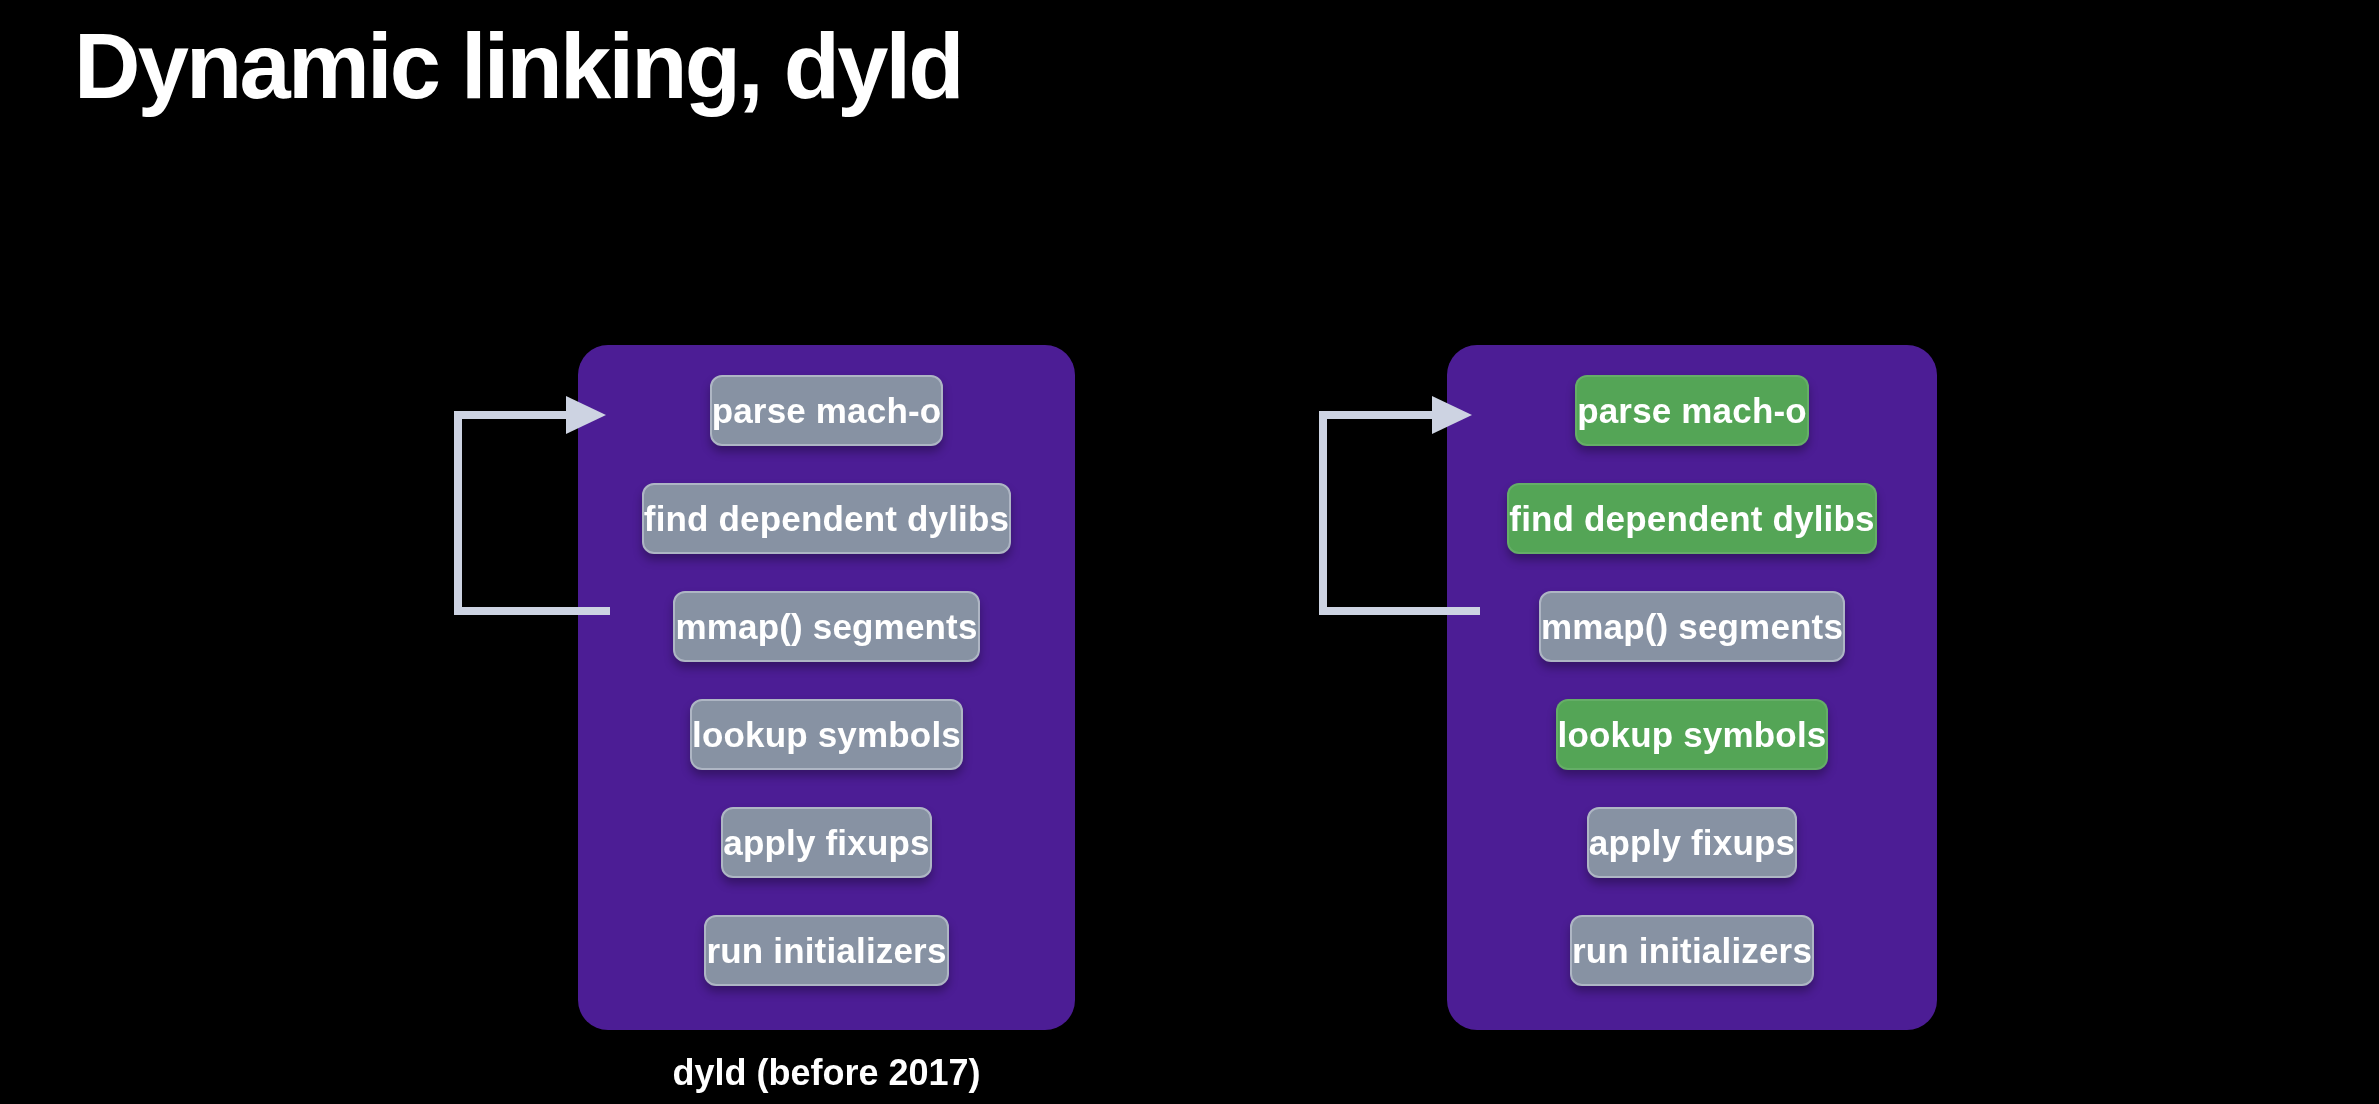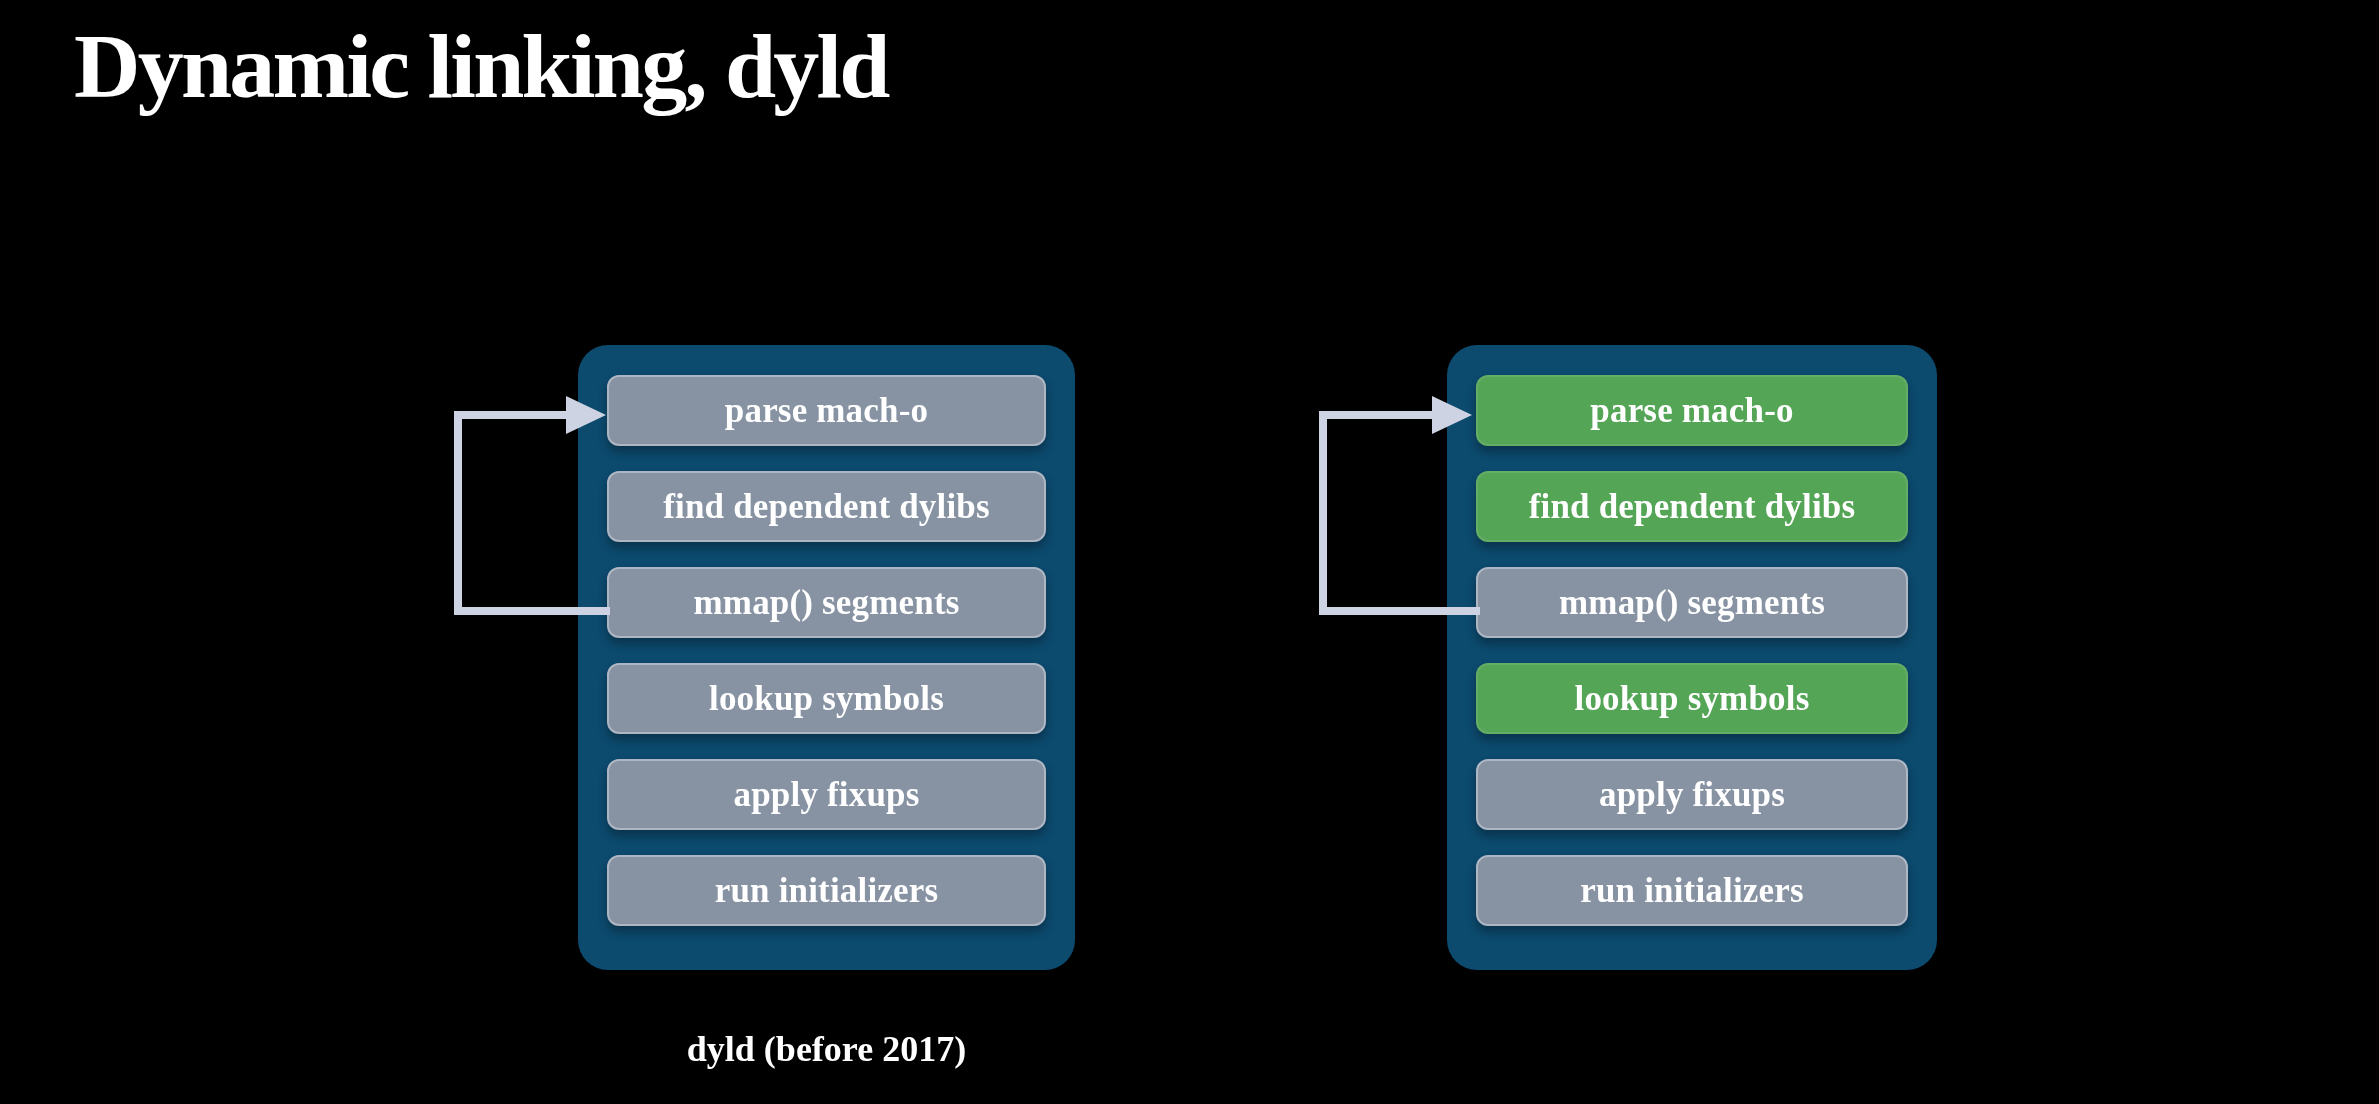--- a/index.html
+++ b/index.html
@@ -7,45 +7,46 @@
     padding: 0;
     background: #000;
   }
   * { box-sizing: border-box; }
   .slide {
     position: relative;
     width: 1954px;
     height: 1104px;
     background: #000000;
     overflow: hidden;
-    font-family: Liberation Serif, serif;
+    font-family: Liberation Sans, sans-serif;
     color: #ffffff;
   }
   .slide-title {
     position: absolute;
     left: 74px;
     top: 14px;
     margin: 0;
     font-size: 92px;
     font-weight: 700;
     letter-spacing: -0.03em;
     line-height: 1.15;
     color: #ffffff;
     white-space: nowrap;
   }
   .panel {
     position: absolute;
     top: 345px;
-    background: #0c4a6e;
+    background: #4c1d95;
     border-radius: 30px;
     padding: 30px 29px 44px 29px;
     display: flex;
     flex-direction: column;
-    gap: 25px;
+    gap: 37px;
     box-shadow: 0 10px 24px rgba(0,0,0,0.45);
+    align-items: center;
   }
   .panel.before { left: 578px; width: 497px; }
   .panel.after  { left: 1447px; width: 490px; }
   .step {
     height: 71px;
     border-radius: 12px;
     display: flex;
     align-items: center;
     justify-content: center;
     font-size: 35px;
@@ -73,21 +74,21 @@
   .caption {
     position: absolute;
     top: 1028px;
     margin: 0;
     text-align: center;
     font-size: 36px;
     font-weight: 600;
     color: #ffffff;
     white-space: nowrap;
   }
-  .caption.before { left: 578px; width: 497px; }
+  .caption.before { left: 578px; width: 497px; margin-top: 24px; }
   .caption.after  { left: 1447px; width: 490px; }
 </style>
 </head>
 <body>
 
 <div class="slide">
 
   <h1 class="slide-title">Dynamic linking, dyld</h1>
 
   <div class="panel before">

